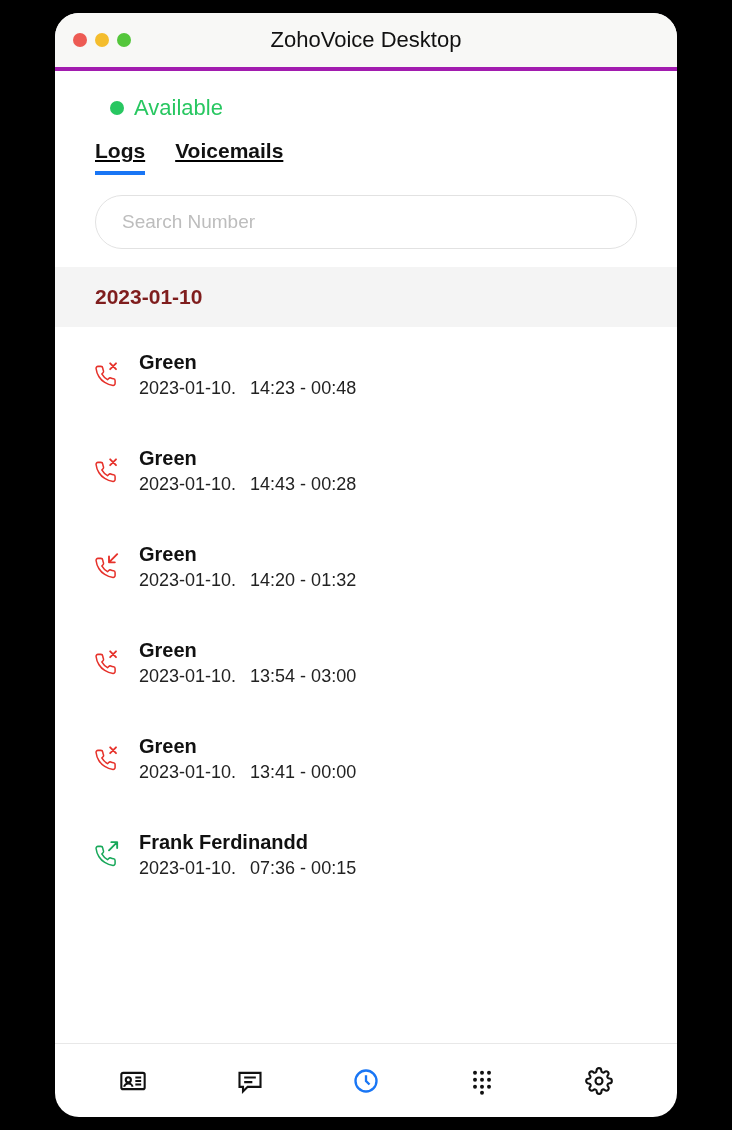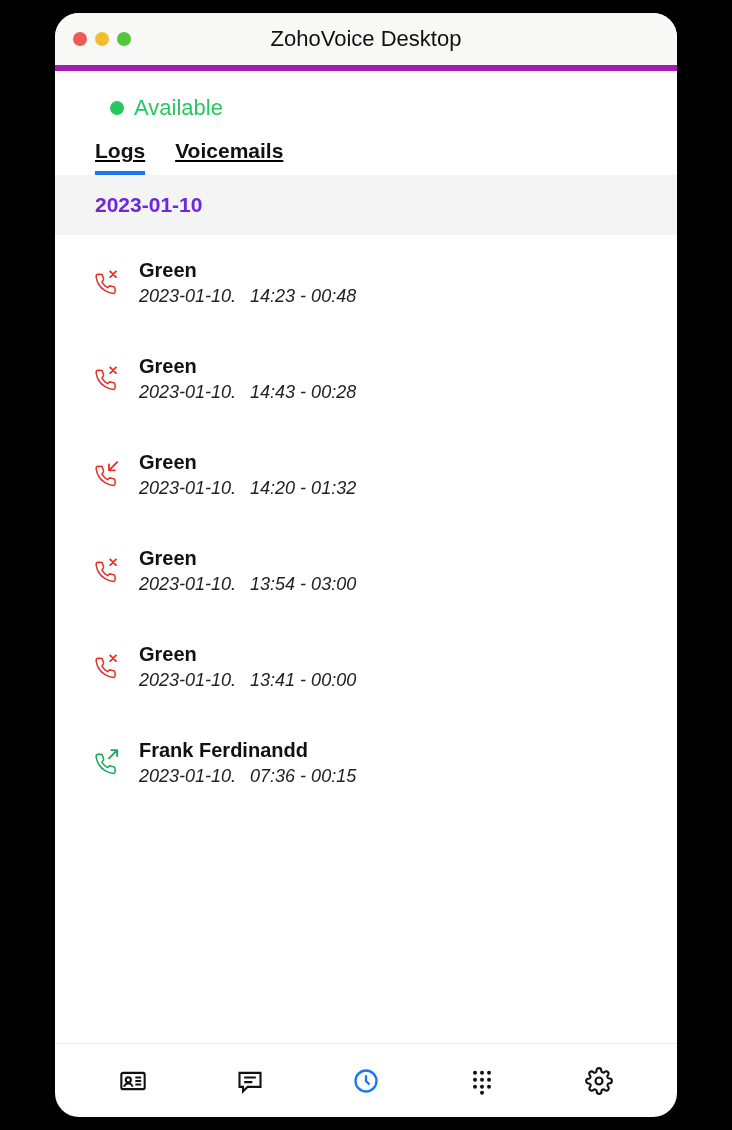--- a/index.html
+++ b/index.html
@@ -22,21 +22,21 @@
       flex-direction: column;
       position: relative;
     }
     .titlebar {
       background: #f8f8f6;
       height: 58px;
       display: flex;
       align-items: center;
       padding: 0 18px;
       position: relative;
-      border-bottom: 6px solid #a21caf;
+      border-bottom: 4px solid #a21caf;
     }
     .traffic-lights { display: flex; gap: 8px; }
     .traffic-light { width: 14px; height: 14px; border-radius: 50%; }
     .tl-close { background: #ed5b54; }
     .tl-min { background: #f4bd2d; }
     .tl-max { background: #54c63b; }
     .titlebar-title {
       position: absolute;
       left: 0; right: 0;
       text-align: center;
@@ -81,34 +81,34 @@
       color: #333;
       outline: none;
     }
     .search::placeholder { color: #bdbdbd; }
 
     .date-header {
       background: #f4f4f4;
       padding: 18px 40px;
       font-size: 21px;
       font-weight: 700;
-      color: #6d28d9;
+      color: #7f1d1d;
     }
 
     .log-list { flex: 1; overflow-y: auto; }
     .log-item {
       display: flex;
       align-items: center;
       gap: 16px;
       padding: 24px 40px;
     }
     .call-icon { width: 28px; height: 28px; flex-shrink: 0; }
     .log-body { display: flex; flex-direction: column; gap: 4px; }
     .log-name { font-size: 20px; font-weight: 700; color: #111; }
-    .log-meta { font-size: 18px; color: #222; display: flex; gap: 14px; font-style: italic; }
+    .log-meta { font-size: 18px; color: #222; display: flex; gap: 14px; }
 
     .bottom-nav {
       border-top: 1px solid #e8e8e8;
       height: 74px;
       display: flex;
       align-items: center;
       justify-content: space-around;
       padding: 0 20px;
     }
     .nav-item { width: 30px; height: 30px; cursor: pointer; display: flex; align-items: center; justify-content: center; }
@@ -131,20 +131,23 @@
   <div class="status-row">
     <div class="status-dot"></div>
     <span class="status-text">Available</span>
   </div>
 
   <div class="tabs">
     <div class="tab active">Logs</div>
     <div class="tab">Voicemails</div>
   </div>
 
+  <div class="search-wrap">
+    <input class="search" type="text" placeholder="Search Number" style="">
+  </div>
 
   <div class="date-header">2023-01-10</div>
 
   <div class="log-list" id="log-list">
       <div class="log-item">
     <svg class="call-icon" viewBox="0 0 24 24" fill="none" stroke="#e6312a" stroke-width="1.6" stroke-linecap="round" stroke-linejoin="round">
     <path d="M21 16.5v3a2 2 0 0 1-2.18 2 19.8 19.8 0 0 1-8.63-3.07 19.5 19.5 0 0 1-6-6A19.8 19.8 0 0 1 1.12 3.8 2 2 0 0 1 3.11 1.62h3a2 2 0 0 1 2 1.72c.13.96.37 1.9.72 2.8a2 2 0 0 1-.45 2.11L7.1 9.53a16 16 0 0 0 6 6l1.28-1.28a2 2 0 0 1 2.11-.45c.9.35 1.84.59 2.8.72a2 2 0 0 1 1.71 2z" transform="scale(0.82) translate(0,4)"></path>
     <path d="M13 2l5 5M18 2l-5 5" stroke-width="1.6"></path>
   </svg>
     <div class="log-body">

